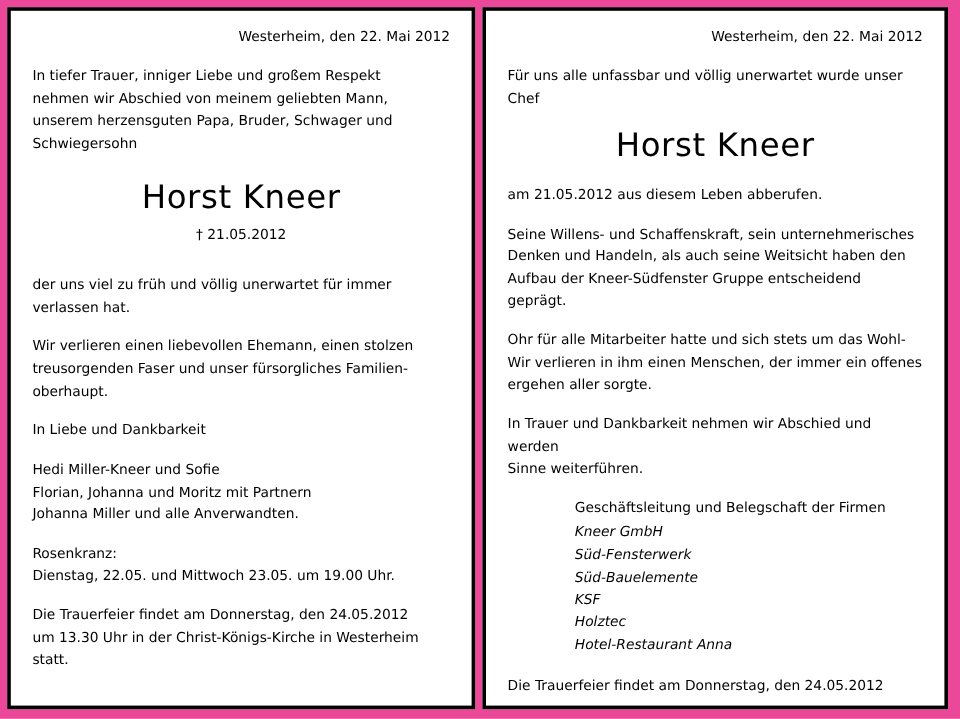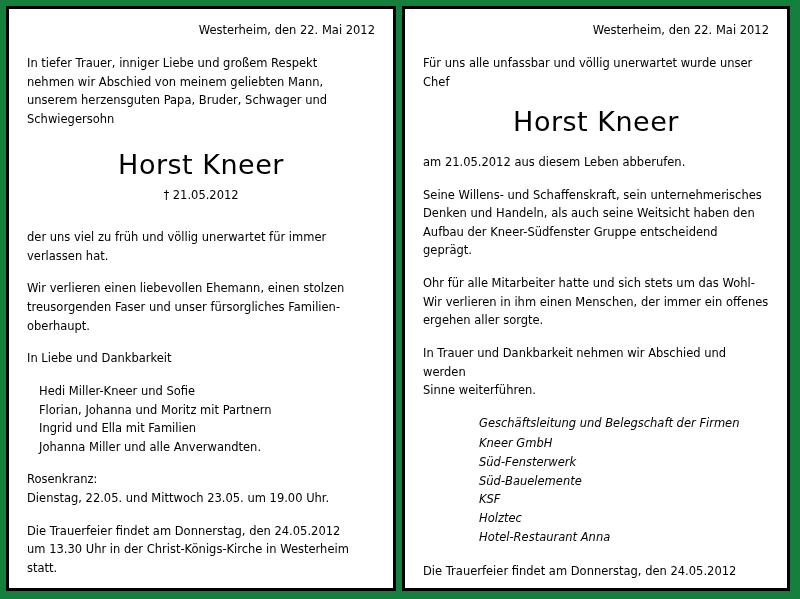--- a/index.html
+++ b/index.html
@@ -11,21 +11,21 @@
     width: 800px;
     height: 599px;
     font-family: "DejaVu Sans", sans-serif;
     color: #000000;
     overflow: hidden;
   }
   .page {
     position: relative;
     width: 800px;
     height: 599px;
-    background: #15803d;
+    background: #ec4899;
     display: flex;
     flex-direction: row;
     box-sizing: border-box;
   }
   .notice {
     position: relative;
     box-sizing: border-box;
     background: #ffffff;
     border: 3px solid #000000;
     margin: 6px 4px 8px 6px;
@@ -66,31 +66,30 @@
     font-size: 27px;
   }
   .death-date {
     text-align: center;
     font-size: 11.5px;
     margin: 0 0 26px 0;
   }
   .list {
     font-size: 11.5px;
     line-height: 1.62;
-    margin: 0 0 14px 12px;
+    margin: 0 0 14px 0;
   }
   .list div {
     white-space: nowrap;
   }
   .firms-head {
     font-size: 11.5px;
     line-height: 1.62;
     margin: 2px 0 2px 0;
     padding-left: 56px;
-    font-style: italic;
   }
   .firms {
     font-size: 11.5px;
     line-height: 1.62;
     margin: 0 0 16px 0;
     padding-left: 56px;
     font-style: italic;
   }
 </style>
 </head>
@@ -121,21 +120,20 @@
       <div>Wir verlieren einen liebevollen Ehemann, einen stolzen</div>
       <div>treusorgenden Faser und unser fürsorgliches Familien-</div>
       <div>oberhaupt.</div>
     </div>
 
     <div class="para">In Liebe und Dankbarkeit</div>
 
     <div class="list">
       <div>Hedi Miller-Kneer und Sofie</div>
       <div>Florian, Johanna und Moritz mit Partnern</div>
-      <div>Ingrid und Ella mit Familien</div>
       <div>Johanna Miller und alle Anverwandten.</div>
     </div>
 
     <div class="para">
       <div>Rosenkranz:</div>
       <div>Dienstag, 22.05. und Mittwoch 23.05. um 19.00 Uhr.</div>
     </div>
 
     <div class="para nomargin">
       <div>Die Trauerfeier findet am Donnerstag, den 24.05.2012</div>

